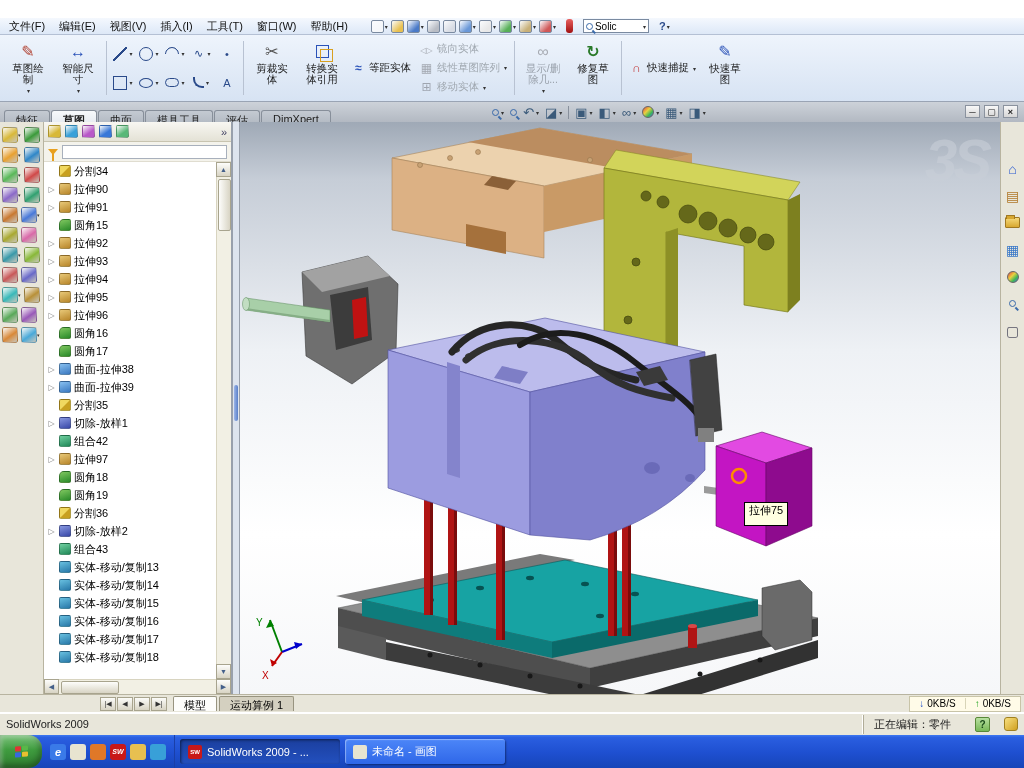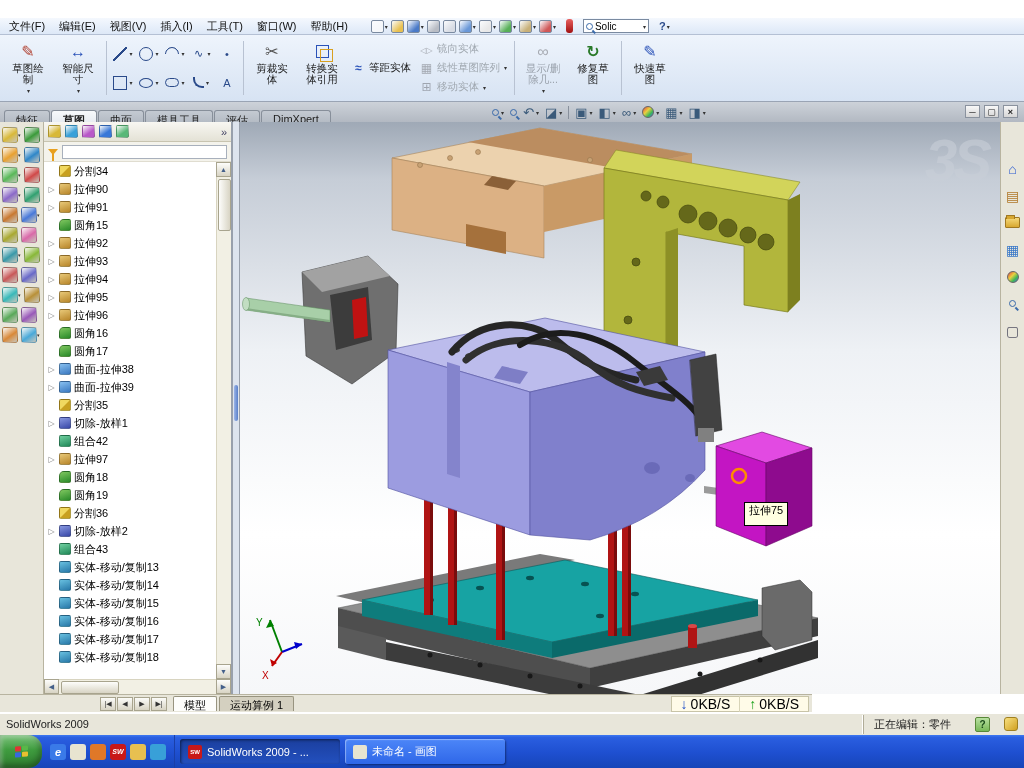--- a/index.html
+++ b/index.html
@@ -154,32 +154,32 @@
   .g-home::before { content:"⌂"; color:#2a5ad0; }
   .g-lib::before { content:"▤"; color:#b07828; }
   .g-pal::before { content:"▦"; color:#3878c8; }
   .g-doc::before { content:"▢"; color:#556; }
   .folder { width:15px; height:11px; background:linear-gradient(#f5d878,#d8a830); border:1px solid #a07820;
     border-radius:1px; position:relative; }
   .folder::before { content:""; position:absolute; top:-3px; left:0; width:7px; height:3px;
     background:#d8a830; border:1px solid #a07820; border-bottom:none; border-radius:1px 1px 0 0; }
 
   
-  #bottomrow { position:absolute; top:694px; left:0; width:812px; height:18px; background:#e8e6da;
+  #bottomrow { position:absolute; top:694px; left:0; width:1024px; height:18px; background:#e8e6da;
     border-top:1px solid #b8b4a0; display:flex; align-items:center; }
   #nav { display:flex; gap:1px; margin-left:100px; }
   .navb { min-width:16px; height:14px; background:linear-gradient(#fbfbf8,#d8d4c4); border:1px solid #a8a48e;
     font-size:7px; color:#333; display:flex; align-items:center; justify-content:center; padding:0 1px; }
   #btabs { display:flex; margin-left:4px; }
   .btab { padding:1px 10px; border:1px solid #989480; border-bottom:none; background:#d4d0c0;
     margin-left:2px; border-radius:2px 2px 0 0; height:15px; }
   .btab.active { background:#fdfdfb; }
   #netmon { margin-left:auto; display:flex; align-items:center; height:16px; background:#fffbe8;
     border:1px solid #c8c4a8; margin-right:3px; }
-  .net-cell { display:flex; align-items:center; gap:3px; padding:0 9px; font-size:14px; border-left:1px solid #d8d4b8; }
+  .net-cell { display:flex; align-items:center; gap:3px; padding:0 9px; font-size:10px; border-left:1px solid #d8d4b8; }
   .arr-dn::before { content:"↓"; color:#2050c8; font-weight:bold; }
   .arr-up::before { content:"↑"; color:#18a018; font-weight:bold; }
 
   
   #statusbar { position:absolute; top:712px; left:0; width:1024px; height:23px; background:#e8e6da;
     border-top:1px solid #fff; box-shadow:inset 0 1px 0 #fff; display:flex; align-items:center;
     padding:0 6px; color:#222; }
   .sb-right { margin-left:auto; display:flex; align-items:center; gap:14px; }
   .sb-cell { border-left:1px solid #b0ac98; box-shadow:-1px 0 0 #fff; padding:2px 10px; }
   .sb-help { width:15px; height:15px; background:linear-gradient(#b8e0a0,#78b858); border:1px solid #588838;
@@ -374,20 +374,29 @@
       <span class="rlabel">显示/删除几...</span>
       <span class="dda">▾</span>
     </div>
     <div class="rib-big">
       <span class="ric">
           <i class="gi g-repair"></i>
         </span>
       <span class="rlabel">修复草图</span>
     </div>
     <div class="rib-sep"></div>
+    <div class="rib-col center">
+      <div class="rib-small">
+        <span class="sic">
+            <i class="gi g-snap"></i>
+          </span>
+        <span>快速捕捉</span>
+        <span class="dda">▾</span>
+      </div>
+    </div>
     <div class="rib-big">
       <span class="ric">
           <i class="gi g-qsketch"></i>
         </span>
       <span class="rlabel">快速草图</span>
     </div>
   </div>
 
   <div id="tabrow">
     <div id="cmdtabs" style="display:flex;">

